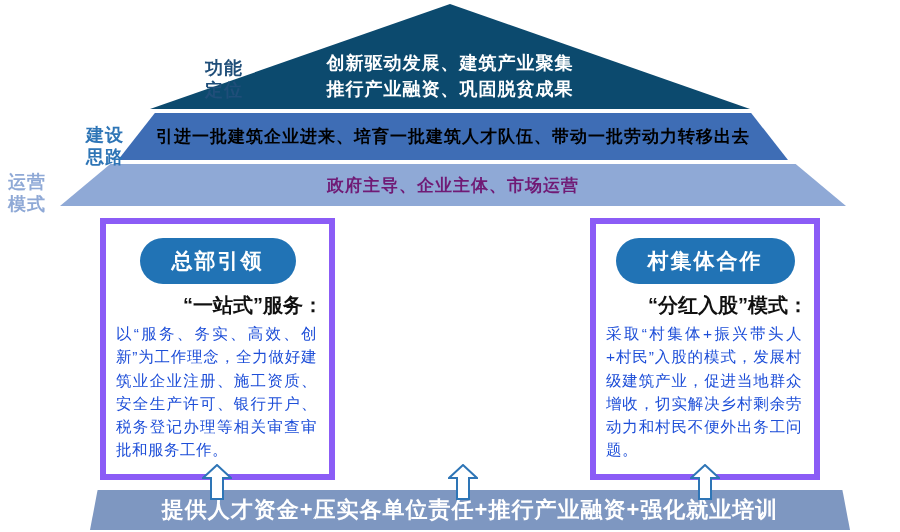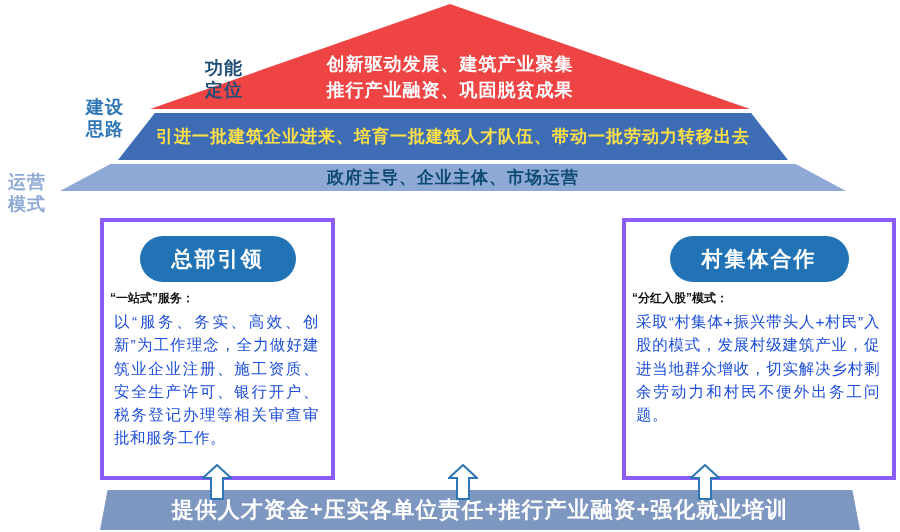--- a/index.html
+++ b/index.html
@@ -3,82 +3,83 @@
 <meta charset="utf-8">
 <style>
   * { margin:0; padding:0; box-sizing:border-box; }
   html,body { background:#fff; }
   body { font-family:"Liberation Sans","DejaVu Sans",sans-serif; }
   .canvas { position:relative; width:900px; height:532px; background:#fff; overflow:hidden; }
 
   
   .roof {
     position:absolute; left:150px; top:4px; width:600px; height:105px;
-    background:#ef4444;
+    background:#0c4a6e;
     clip-path:polygon(50% 0, 100% 100%, 0 100%);
+    font-family:Liberation Mono, monospace;
   }
   .roof-text {
     position:absolute; left:0; right:0; bottom:6px;
     color:#fff; font-weight:bold; font-size:18px; line-height:1.45;
     text-align:center; letter-spacing:1px;
   }
   .layer2 {
     position:absolute; left:118px; top:113px; width:670px; height:47px;
     background:#3E6DB5;
     clip-path:polygon(5.5% 0, 94.5% 0, 100% 100%, 0 100%);
     display:flex; align-items:center; justify-content:center;
-    color:#fde047; font-weight:bold; font-size:17px; letter-spacing:1px;
+    color:#000000; font-weight:bold; font-size:17px; letter-spacing:1px;
   }
   .layer3 {
-    position:absolute; left:60px; top:164px; width:786px; height:27px;
+    position:absolute; left:60px; top:164px; width:786px; height:42px;
     background:#8FA9D6;
     clip-path:polygon(6.4% 0, 93.6% 0, 100% 100%, 0 100%);
     display:flex; align-items:center; justify-content:center;
-    color:#0c4a6e; font-weight:bold; font-size:17px; letter-spacing:1px;
+    color:#701a75; font-weight:bold; font-size:17px; letter-spacing:1px;
   }
 
   
   .side-label {
     position:absolute; display:flex; flex-direction:column; align-items:center;
     font-weight:bold; font-size:18px; line-height:1.2; letter-spacing:1px;
   }
   .side-label.roof-lab   { left:194px; top:58px;  color:#1F4E79;margin-left:11px; }
-  .side-label.mid-lab    { left:86px;  top:97px; color:#2E75B6; }
+  .side-label.mid-lab    { left:86px;  top:125px; color:#2E75B6; }
   .side-label.base-lab   { left:8px;   top:155px; color:#8FA9D6;margin-top:17px; }
 
   
   .card {
     position:absolute; top:218px; height:262px;
-    background:#fff; border:4px solid #8b5cf6;
+    background:#fff; border:6px solid #8b5cf6;
   }
   .card-1 { left:100px; width:235px; }
   .card-2 { left:363px; width:200px; }
-  .card-3 { left:590px; width:274px;margin-left:32px; }
+  .card-3 { left:590px; width:230px; }
   .pill {
     margin:14px auto 8px auto; width:max-content;
     padding:9px 32px; border-radius:26px;
     background:#2173B5; color:#fff; font-weight:bold; font-size:21px;
     letter-spacing:2px; text-align:center;
   }
   .card-heading {
-    text-align:left; font-weight:bold; font-size:12px; color:#111;
+    text-align:right; font-weight:bold; font-size:20px; color:#111;
     margin:6px 6px 3px 6px;
   }
   .card-body {
     padding:0 12px 8px 10px; font-size:15.5px; line-height:1.5; color:#1d4ed8;
     text-align:justify; letter-spacing:0.5px;
   }
 
   
   .up-arrow { position:absolute; top:464px; width:30px; height:36px; z-index:5; }
   .arr-1 { left:202px; } .arr-2 { left:448px; } .arr-3 { left:690px; }
 
   
   .footer-bar {
-    position:absolute; left:100px; top:490px; width:760px; height:40px;
+    position:absolute; left:90px; top:490px; width:760px; height:40px;
     background:#7E97C1;
     clip-path:polygon(1% 0, 99% 0, 100% 100%, 0 100%);
     display:flex; align-items:center; justify-content:center;
     color:#fff; font-weight:bold; font-size:22px; letter-spacing:1px; z-index:2;text-align:right;
   }
 </style>
 </head>
 <body>
 
 <div class="canvas">

